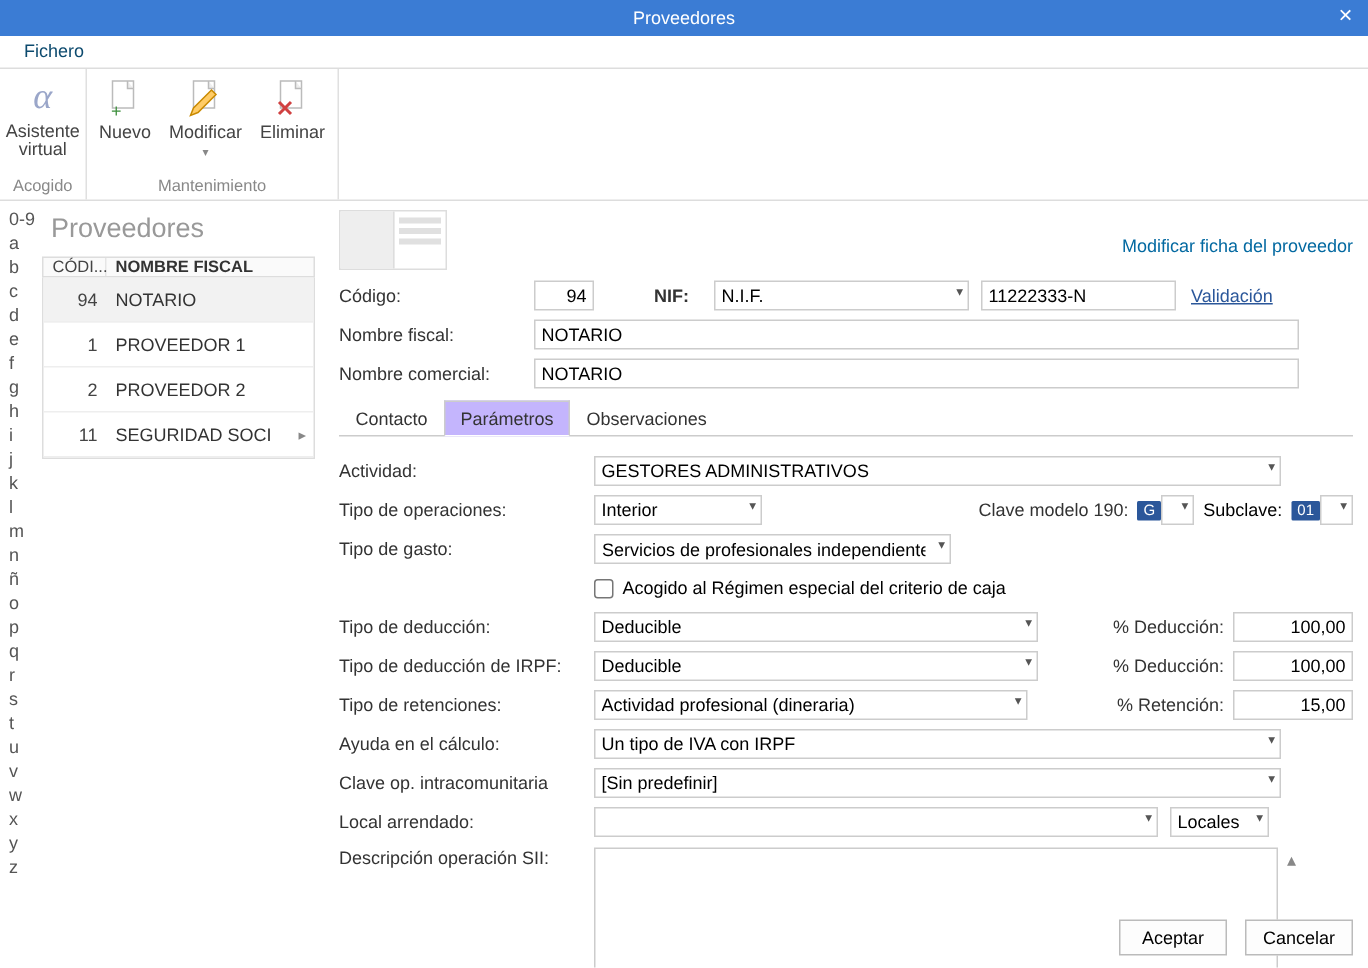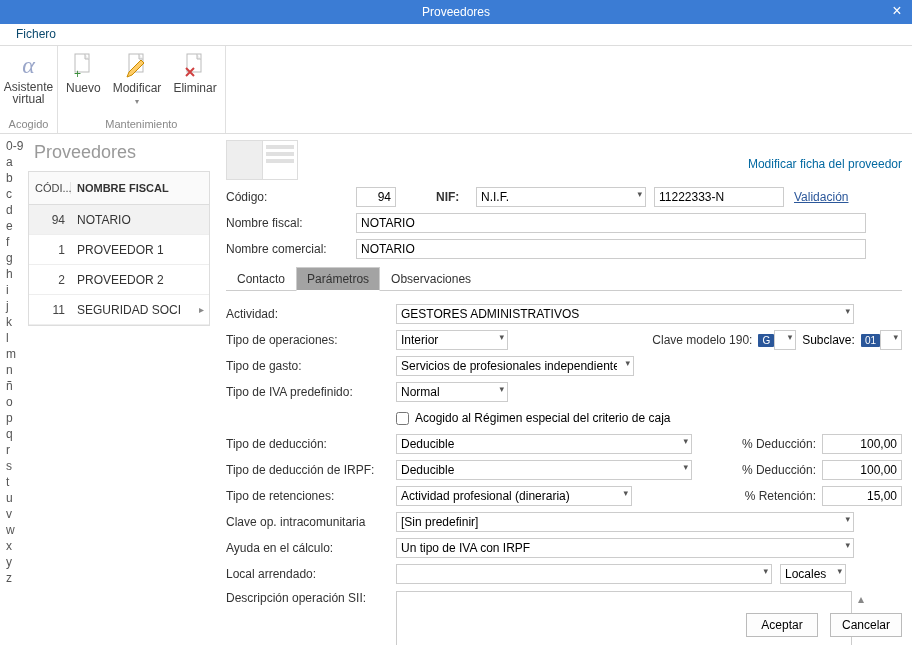--- a/index.html
+++ b/index.html
@@ -23,21 +23,21 @@
   .ribbon-group-label { font-size: 11px; color: #888; padding-bottom: 3px; }
 
   .main { display: flex; height: calc(645px - 24px - 22px - 88px); }
 
   
   .alpha { width: 28px; padding: 4px 0 0 6px; color: #555; font-size: 11px; line-height: 16px; }
 
   
   .listpanel { width: 182px; padding: 6px 0 0 0; position: relative; }
   .list-title { font-size: 18px; color: #999; padding: 2px 0 8px 6px; font-weight: 400; }
-  .list-head { display: flex; border: 1px solid #ddd; background: #fafafa; height: 34px; align-items: center; }
+  .list-head { display: flex; border: 1px solid #ddd; background: #fafafa; height: 14px; align-items: center; }
   .list-head .col1 { width: 42px; padding-left: 6px; font-size: 11px; color: #444; border-right: 1px solid #e5e5e5; }
   .list-head .col2 { flex: 1; padding-left: 6px; font-size: 11px; font-weight: 700; color: #333; }
   .list-body { border-left: 1px solid #ddd; border-right: 1px solid #ddd; border-bottom: 1px solid #ddd; }
   .list-row { display: flex; height: 30px; align-items: center; border-bottom: 1px solid #eee; cursor: pointer; }
   .list-row.selected { background: #f2f2f2; }
   .list-row .c1 { width: 42px; text-align: right; padding-right: 6px; color: #444; }
   .list-row .c2 { flex: 1; padding-left: 6px; color: #333; overflow: hidden; white-space: nowrap; }
   .list-row .arrow { width: 10px; color: #888; font-size: 10px; }
   .hscroll { height: 16px; width: 100%; overflow-x: scroll; margin-top: 280px; }
   .hscroll-inner { width: 300px; height: 1px; }
@@ -54,21 +54,21 @@
   .form-row .lbl { width: 130px; color: #333; }
   .input, .select { height: 20px; border: 1px solid #ccc; padding: 0 4px; background: #fff; }
   .input { }
   .select-wrap { position: relative; display: inline-flex; }
   .select-wrap::after { content: "▾"; position: absolute; right: 4px; top: 2px; font-size: 9px; color: #555; pointer-events: none; }
   .select-wrap .select { padding-right: 16px; appearance: none; }
   .lnk { color: #2b579a; text-decoration: underline; cursor: pointer; margin-left: 10px; }
 
   .tabs { border-bottom: 1px solid #ccc; margin-top: 6px; display: flex; }
   .tab { padding: 4px 10px; border: 1px solid transparent; cursor: pointer; color: #333; margin-bottom: -1px; }
-  .tab.active { border: 1px solid #ccc; border-bottom: 1px solid #fff; background: #a3a3a3; }
+  .tab.active { border: 1px solid #ccc; border-bottom: 1px solid #fff; background: #c4b5fd; }
 
   .tabbody { padding-top: 10px; }
   .field-row { display: flex; align-items: center; height: 26px; }
   .field-row .lbl { width: 170px; color: #333; }
   .wide { width: 458px; }
   .med { width: 112px; }
   .lbl-right { margin-left: auto; margin-right: 6px; color: #333; }
   .numbox { width: 80px; text-align: right; padding-right: 4px; }
   .chip { display: inline-block; background: #2b579a; color: #fff; padding: 1px 4px; font-size: 10px; border-radius: 1px; }
   .checkwrap { display: flex; align-items: center; gap: 6px; margin-left: 170px; }
@@ -270,26 +270,20 @@
             <input class="select" style="width: 20px;">
           </span>
       </div>
       <div class="field-row">
         <span class="lbl">Tipo de gasto:</span>
         <span class="select-wrap">
             <input class="select" style="width: 238px;" value="Servicios de profesionales independientes">
           </span>
       </div>
       <div class="field-row">
-        <span class="lbl">Tipo de IVA predefinido:</span>
-        <span class="select-wrap">
-            <input class="select med" value="Normal" style="">
-          </span>
-      </div>
-      <div class="field-row">
         <div class="checkwrap">
           <input type="checkbox" style="">
           <span>Acogido al Régimen especial del criterio de caja</span>
         </div>
       </div>
       <div class="field-row">
         <span class="lbl">Tipo de deducción:</span>
         <span class="select-wrap">
             <input class="select" style="width: 296px;" value="Deducible">
           </span>
@@ -300,35 +294,35 @@
         <span class="lbl">Tipo de deducción de IRPF:</span>
         <span class="select-wrap">
             <input class="select" style="width: 296px;" value="Deducible">
           </span>
         <span class="lbl-right">% Deducción:</span>
         <input class="input numbox" value="100,00" style="">
       </div>
       <div class="field-row">
         <span class="lbl">Tipo de retenciones:</span>
         <span class="select-wrap">
-            <input class="select" style="width: 236px;" value="Actividad profesional (dineraria)">
+            <input class="select" style="width: 289px;" value="Actividad profesional (dineraria)">
           </span>
         <span class="lbl-right">% Retención:</span>
         <input class="input numbox" value="15,00" style="">
       </div>
       <div class="field-row">
+        <span class="lbl">Ayuda en el cálculo:</span>
+        <span class="select-wrap">
+            <input class="select wide" value="Un tipo de IVA con IRPF" style="">
+          </span>
+      </div>
+      <div class="field-row">
         <span class="lbl">Clave op. intracomunitaria</span>
         <span class="select-wrap">
             <input class="select wide" value="[Sin predefinir]" style="">
-          </span>
-      </div>
-      <div class="field-row">
-        <span class="lbl">Ayuda en el cálculo:</span>
-        <span class="select-wrap">
-            <input class="select wide" value="Un tipo de IVA con IRPF" style="">
           </span>
       </div>
       <div class="field-row">
         <span class="lbl">Local arrendado:</span>
         <span class="select-wrap">
             <input class="select" style="width: 376px;" value="">
           </span>
         <span style="width:8px;"></span>
         <span class="select-wrap">
             <input class="select" style="width: 66px;" value="Locales">

